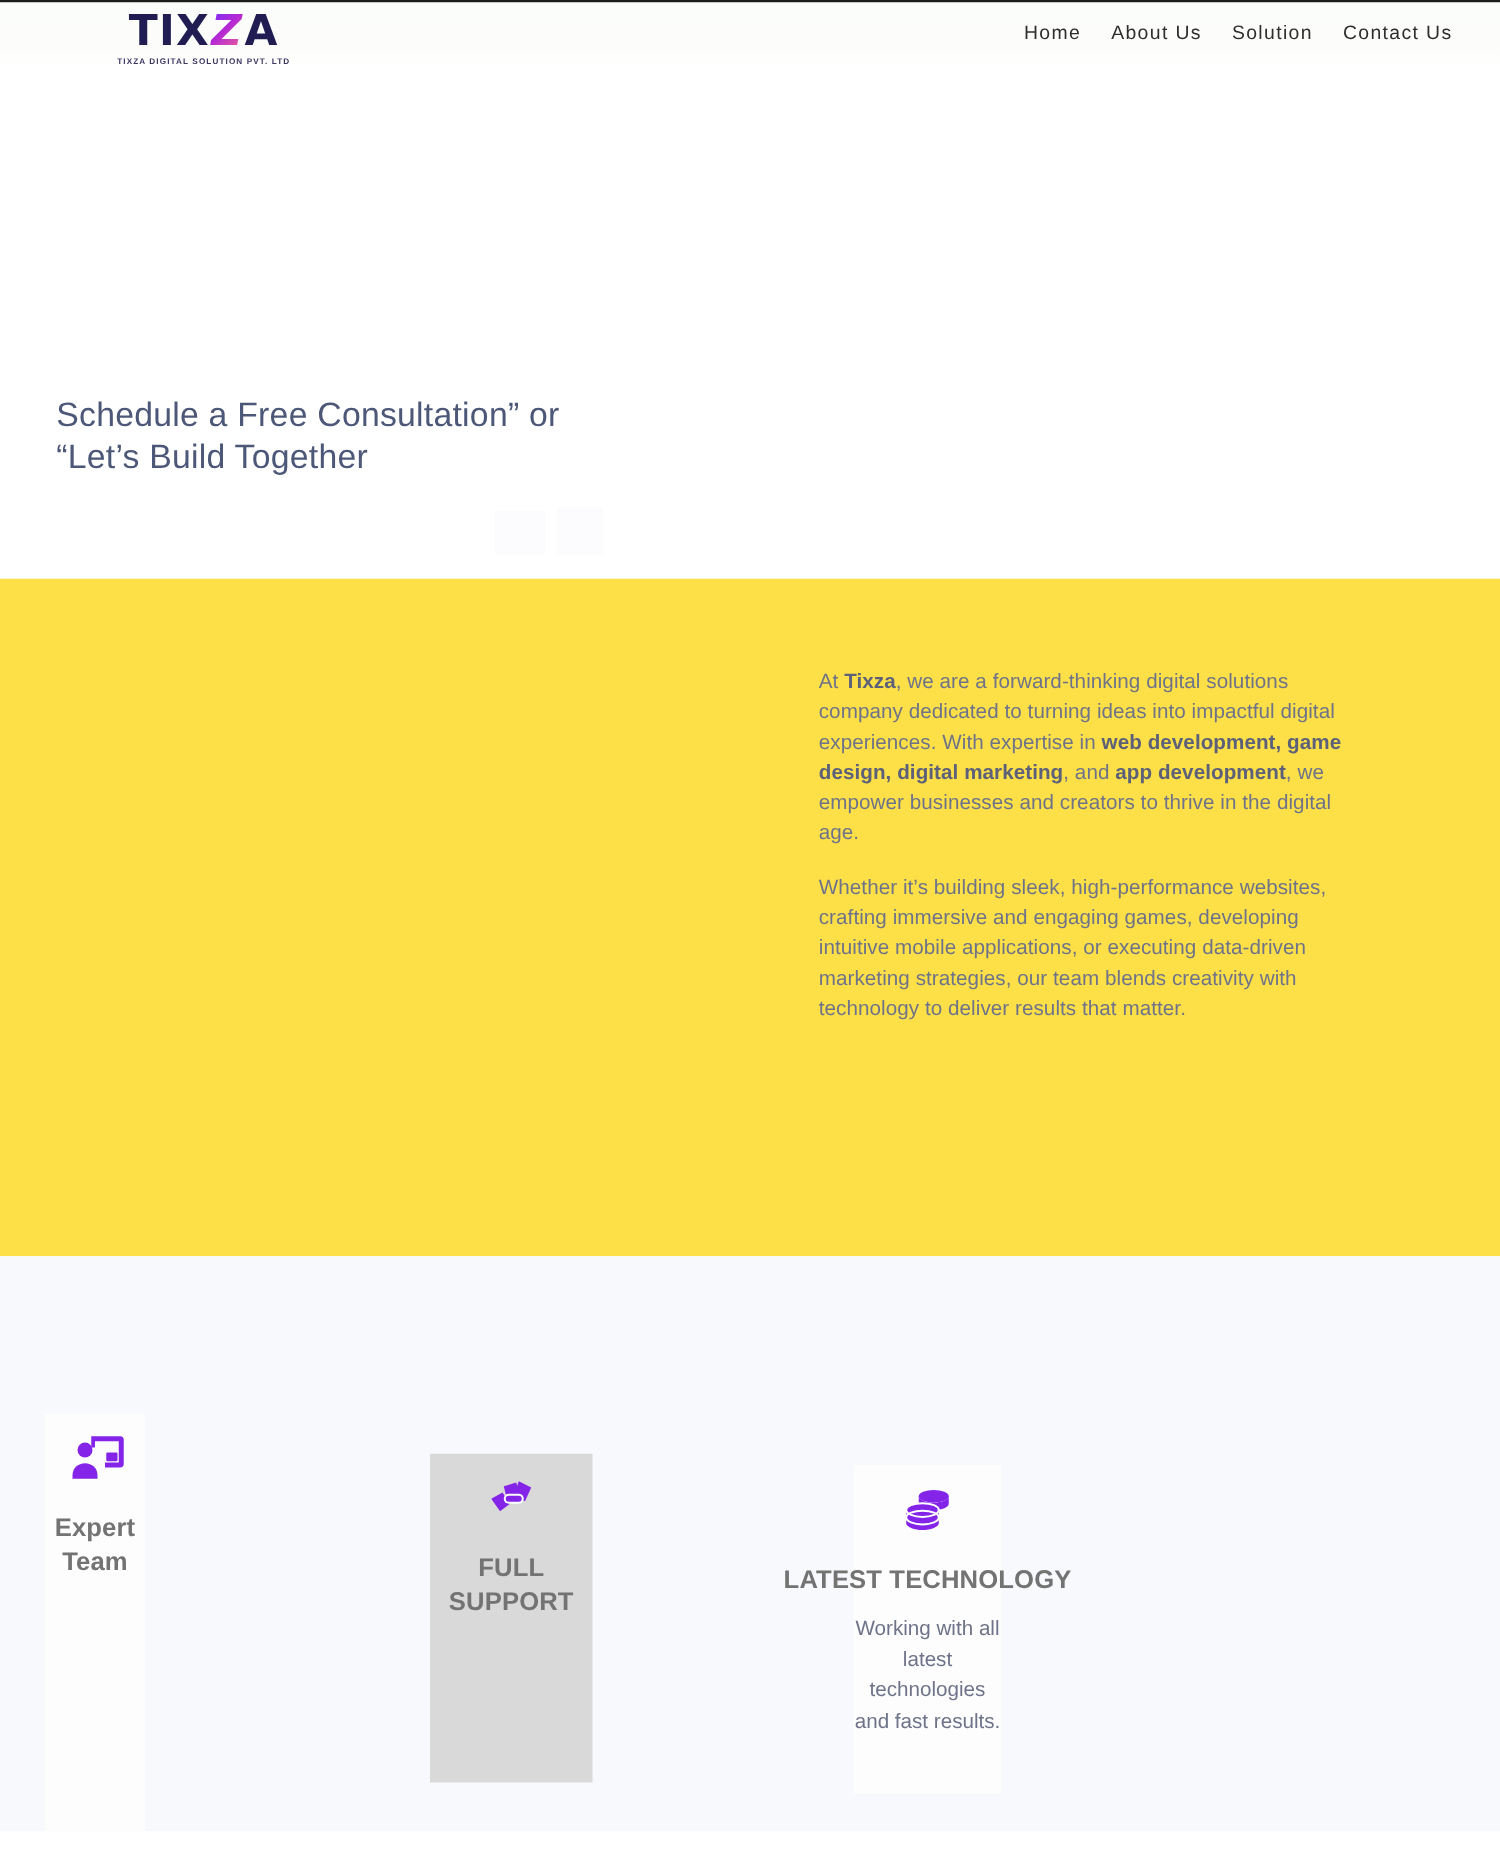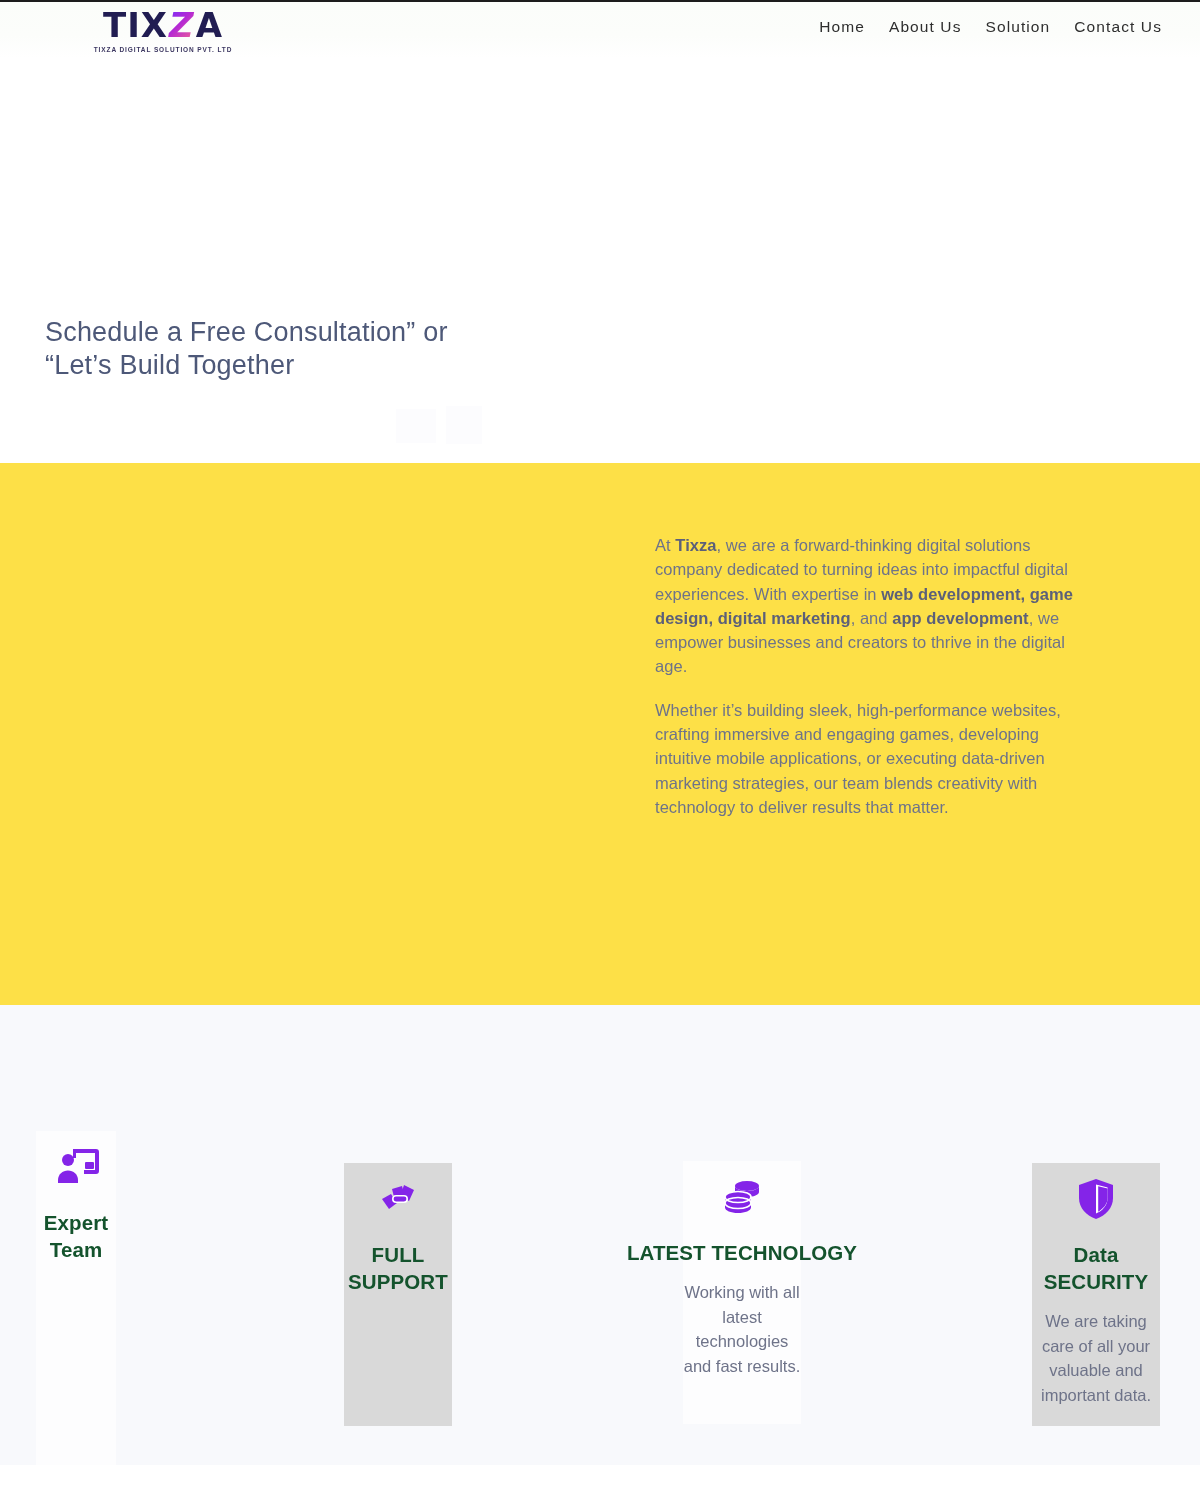--- a/index.html
+++ b/index.html
@@ -99,39 +99,39 @@
     position: absolute; left: 0; top: 0; width: 100%; height: 100%; z-index: 0;
   }
   .feature-inner { position: relative; z-index: 1; width: 100%;
     display: flex; flex-direction: column; align-items: center; }
 
   .feature-icon { width: 48px; height: 48px; display: block; margin-bottom: 18px; }
   .feature-icon svg { width: 48px; height: 48px; display: block; }
 
   .feature-title {
     font-size: 20.5px; line-height: 27px; font-weight: 700;
-    color: #14532d; text-align: center; letter-spacing: 0.1px;
+    color: #737373; text-align: center; letter-spacing: 0.1px;
     margin-bottom: 14px;
   }
   .feature-desc {
     font-size: 16.5px; line-height: 24.5px; color: #6e7389;
     text-align: center;
   }
 
   
   #card-expert { left: 36px; top: 126px; width: 80px; }
   #card-expert .card-bg { background: #fdfdfe; height: 334px; }
   #card-expert .feature-icon { margin-left: 4px; }
 
   
-  #card-support { left: 344px; top: 158px; width: 108px; }
+  #card-support { left: 344px; top: 158px; width: 130px; }
   #card-support .card-bg { background: #d9d9d9; height: 263px; }
 
   
-  #card-tech { left: 683px; top: 156px; width: 118px; }
+  #card-tech { left: 683px; top: 167px; width: 118px; }
   #card-tech .card-bg { background: #fdfdfe; height: 263px; }
   #card-tech .feature-title { white-space: nowrap; }
 
   
   #card-security { left: 1032px; top: 158px; width: 128px; }
   #card-security .card-bg { background: #d9d9d9; height: 263px; }
 </style>
 </head>
 <body>
 
@@ -214,31 +214,17 @@
               <path d="M7 30v4.5C7 37.5 12.8 40 20 40s13-2.5 13-5.5V30c0 3-5.8 5.5-13 5.5S7 33 7 30z" fill="#8424e8"></path>
               <ellipse cx="20" cy="24" rx="13" ry="5.5" fill="none" stroke="#ffffff" stroke-width="1.6"></ellipse>
               <ellipse cx="20" cy="30" rx="13" ry="5.5" fill="none" stroke="#ffffff" stroke-width="1.6"></ellipse>
             </svg>
           </span>
           <div class="feature-title">LATEST TECHNOLOGY</div>
           <div class="feature-desc">Working with all latest technologies and fast results.</div>
         </div>
       </div>
 
-      <div class="feature-card" id="card-security">
-        <div class="card-bg"></div>
-        <div class="feature-inner">
-          <span class="feature-icon">
-            <svg viewBox="0 0 48 48" xmlns="http://www.w3.org/2000/svg">
-              <path d="M24 4l17 6v13c0 10-7.4 17.6-17 21C14.4 40.6 7 33 7 23V10l17-6z" fill="#8424e8"></path>
-              <path d="M24 9.5v29c6.8-3 11.6-8.6 11.6-15.6V12.4L24 9.5z" fill="#ffffff"></path>
-              <path d="M26.2 11.3v25.4c5.2-3 9.4-7.9 9.4-13.7V13.6l-9.4-2.3z" fill="#8424e8"></path>
-            </svg>
-          </span>
-          <div class="feature-title">Data SECURITY</div>
-          <div class="feature-desc">We are taking care of all your valuable and important data.</div>
-        </div>
-      </div>
 
     </div>
   </section>
 
 </div>
 
 </body></html>

